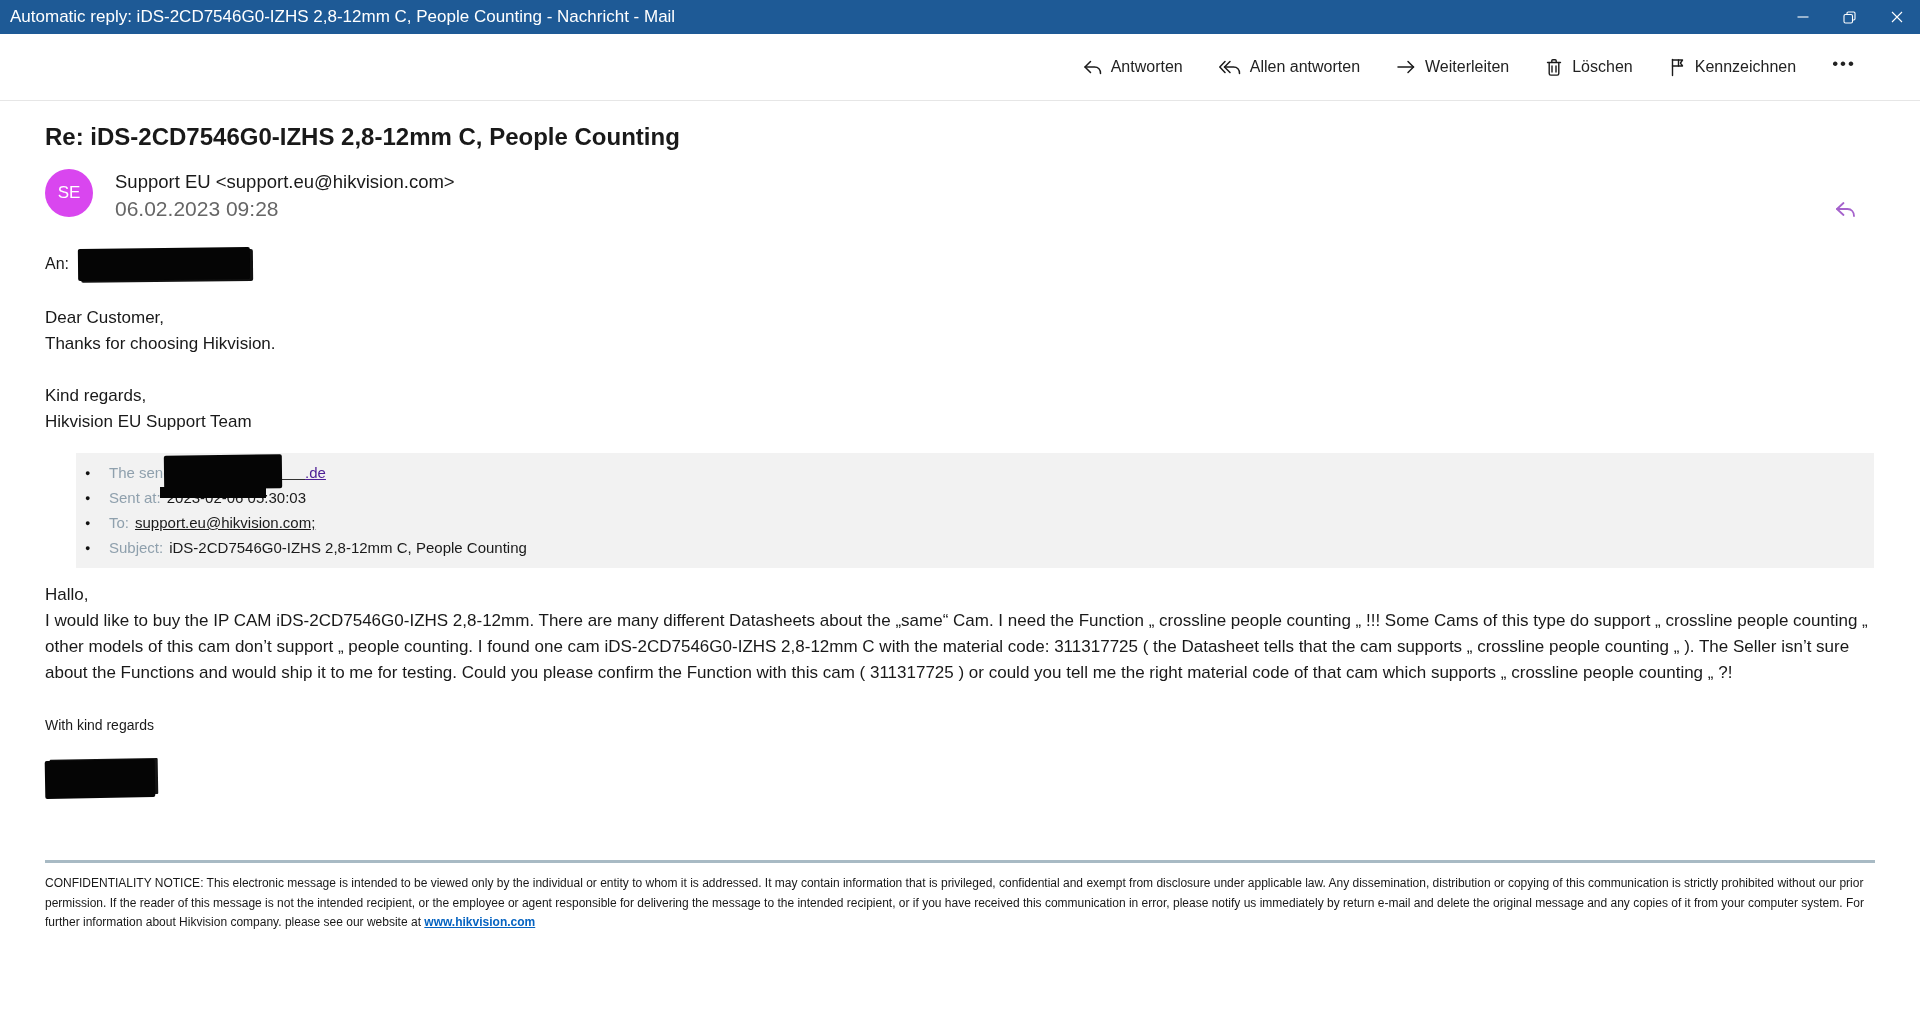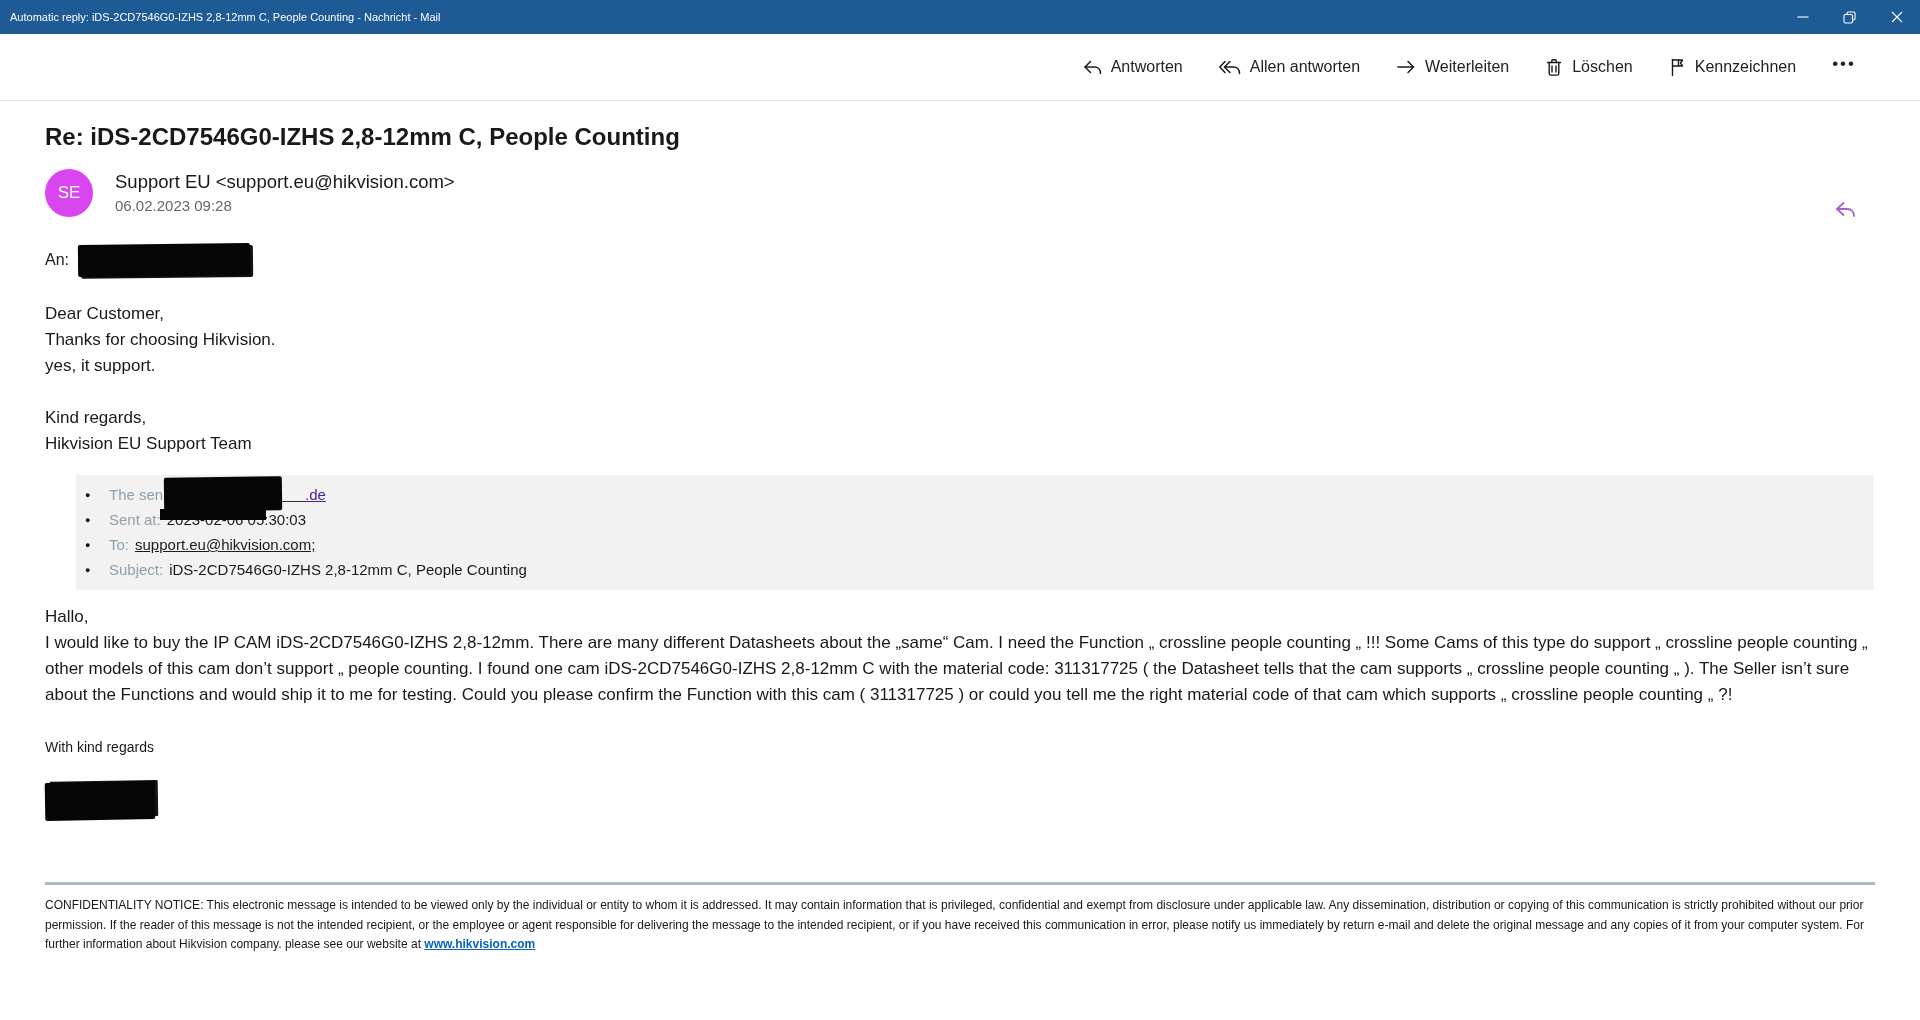--- a/index.html
+++ b/index.html
@@ -1,21 +1,21 @@
 <!DOCTYPE html>
 <html><head>
 <meta charset="utf-8">
 <style>
   * { margin:0; padding:0; box-sizing:border-box; }
   html,body { width:1920px; height:1020px; overflow:hidden; background:#fff;
     font-family:"Liberation Sans", sans-serif; color:#1a1a1a; }
 
   
   .titlebar { height:34px; background:#1e5a96; color:#fff; display:flex;
-    align-items:center; padding-left:10px; font-size:11px; position:relative; }
+    align-items:center; padding-left:10px; font-size:17px; position:relative; }
   .win-controls { position:absolute; right:0; top:0; height:34px; display:flex; }
   .winbtn { width:47px; height:34px; background:transparent; border:none; color:#fff;
     display:flex; align-items:center; justify-content:center; cursor:pointer; }
   .winbtn svg { display:block; }
 
   
   .toolbar { height:67px; display:flex; justify-content:flex-end; 
     gap:36px; padding-right:64px; border-bottom:1px solid #e6e6e6; }
   .tb-item { display:flex; align-items:center; gap:9px; background:none; border:none;
     font-family:"Liberation Sans", sans-serif; font-size:16px; color:#222; cursor:pointer; }
@@ -25,21 +25,21 @@
 
   
   .message { padding:0 45px; position:relative; }
   .subject { margin-top:22px; font-size:24px; font-weight:600; color:#191919; }
 
   .sender-row { margin-top:18px; display:flex; align-items:flex-start; position:relative; }
   .avatar { width:48px; height:48px; border-radius:50%; background:#d946ef; color:#fff;
     font-size:17px; display:flex; align-items:center; justify-content:center; flex:0 0 48px; }
   .sender-meta { margin-left:22px; padding-top:2px; }
   .sender-name { font-size:18.5px; font-weight:400; color:#191919; }
-  .sender-date { font-size:15px; color:#666; margin-top:4px; }
+  .sender-date { font-size:21px; color:#666; margin-top:4px; }
   .reply-indicator { position:absolute; right:18px; top:30px; }
 
   .to-row { margin-top:27px; font-size:16px; display:flex; align-items:center; }
   .redaction { background:#050505; display:inline-block; }
   .to-redaction { width:172px; height:32px; margin-left:9px; transform:rotate(-0.6deg);
     border-radius:2px; box-shadow:3px 2px 0 0 #111; }
 
   .body-block { margin-top:25px; font-size:17px; line-height:26px; color:#191919; }
   .blank-line { height:26px; }
 
@@ -179,21 +179,20 @@
   </div>
 
   <div class="to-row">
     <span>An:</span>
     <span class="redaction to-redaction"></span>
   </div>
 
   <div class="body-block">
     <div>Dear Customer,</div>
     <div>Thanks for choosing Hikvision.</div>
-    <div>yes, it support.</div>
     <div class="blank-line"></div>
     <div>Kind regards,</div>
     <div>Hikvision EU Support Team</div>
   </div>
 
   <div class="quoted">
     <div class="q-redaction-a redaction"></div>
     <div class="q-redaction-b redaction"></div>
     <div class="q-row">
       <span class="q-label">The sender:</span>

